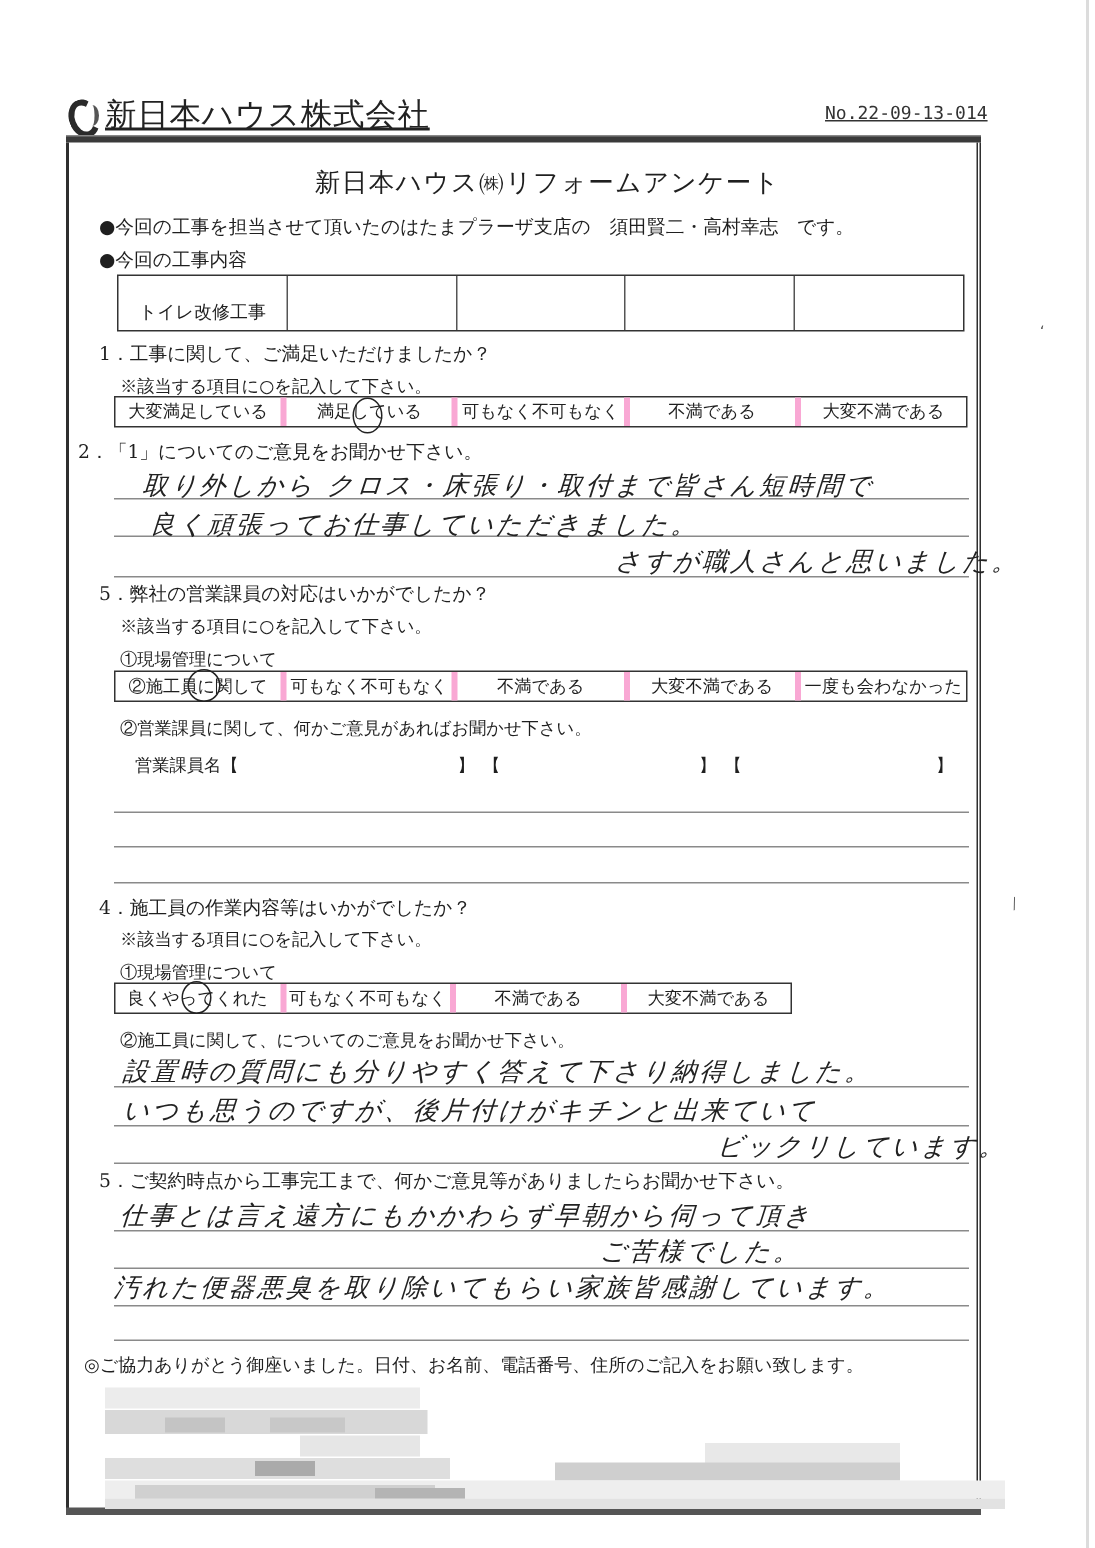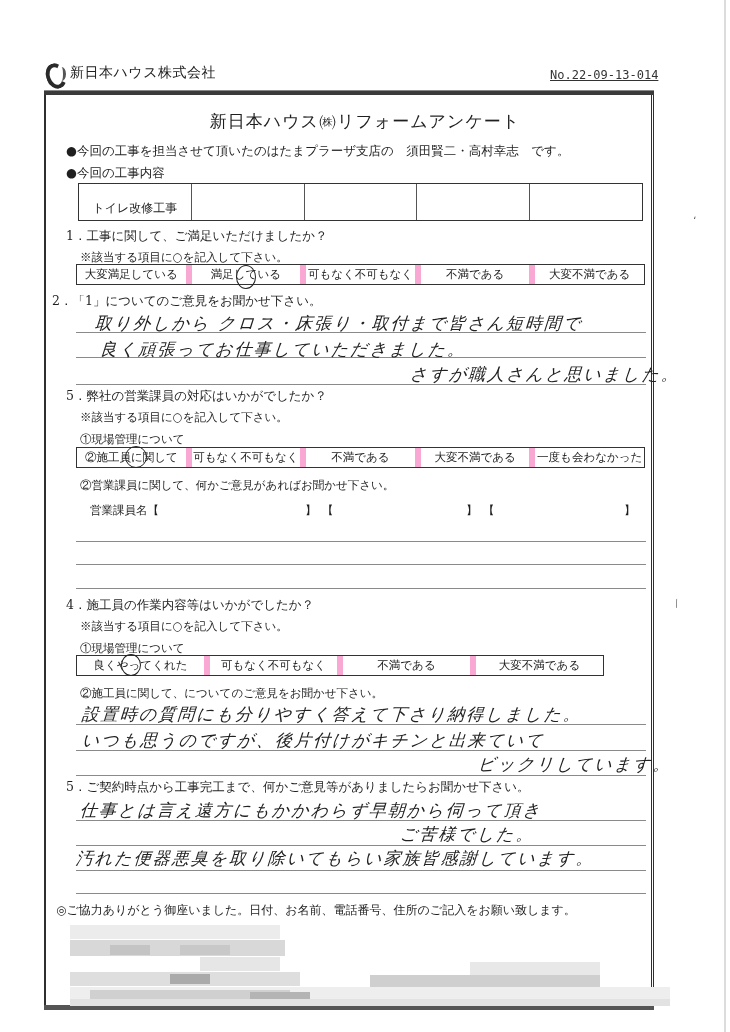--- a/index.html
+++ b/index.html
@@ -6,41 +6,41 @@
   html, body { width: 730px; height: 1032px; background: #ffffff; overflow: hidden; }
   body { position: relative; font-family: "DejaVu Serif", "Liberation Serif", serif; color: #1f1f1f; }
 
   .right-edge { position: absolute; left: 724px; top: 0; width: 2px; height: 1032px; background: #dcdcdc; }
   .speck { position: absolute; font-size: 10px; color: #555; }
 
   .company { position: absolute; left: 44px; top: 62px; display: flex; align-items: center; gap: 4px; }
   .logo { width: 22px; height: 22px; position: relative; }
   .logo::before { content: ""; position: absolute; left: 2px; top: 1px; width: 12px; height: 18px; border: 4px solid #2a2a2a; border-right-color: transparent; border-radius: 50%; transform: rotate(-20deg); }
   .logo::after { content: ""; position: absolute; left: 13px; top: 5px; width: 6px; height: 14px; border-right: 3px solid #555; border-radius: 50%; }
-  .company-name { font-family: "DejaVu Sans", sans-serif; font-size: 14px; color: #222; letter-spacing: 0.5px; }
+  .company-name { font-family: "DejaVu Sans", sans-serif; font-size: 21px; color: #222; letter-spacing: 0.5px; text-decoration: underline; }
 
   .doc-no { position: absolute; left: 550px; top: 68px; font-family: "DejaVu Sans Mono", monospace; font-size: 12px; color: #333; text-decoration: underline; }
 
   .top-rule { position: absolute; left: 44px; top: 90px; width: 610px; height: 5px; background: #3a3a3a; border-top: 1px solid #888; }
   .frame { position: absolute; left: 44px; top: 95px; width: 610px; height: 915px; border-left: 2px solid #2f2f2f; border-right: 3px double #2f2f2f; }
   .bottom-rule { position: absolute; left: 44px; top: 1005px; width: 610px; height: 5px; background: #555; }
 
   .title { position: absolute; left: 0; width: 730px; top: 110px; text-align: center; font-size: 17px; letter-spacing: 1px; }
   .title span { text-underline-offset: 3px; }
 
   .line { position: absolute; font-size: 12.5px; white-space: nowrap; }
   .line.small { font-size: 11.5px; }
   .line.q { font-size: 12.5px; }
 
   .work-box { position: absolute; left: 78px; top: 183px; width: 565px; height: 38px; border: 1.5px solid #333; display: flex; }
   .work-box .cell { flex: 1; border-right: 1px solid #555; font-size: 12px; display: flex; align-items: flex-end; justify-content: center; padding-bottom: 3px; }
   .work-box .cell:last-child { border-right: none; }
 
   .choice-row { position: absolute; height: 21px; border: 1.5px solid #333; display: flex; }
-  .choice-row .opt { border-right: 6px solid #f9a8d4; font-size: 11.5px; display: flex; align-items: center; justify-content: center; position: relative; }
+  .choice-row .opt { border-right: 4px solid #f9a8d4; font-size: 11.5px; display: flex; align-items: center; justify-content: center; position: relative; }
   .choice-row .opt:last-child { border-right: none; }
   .circle { position: absolute; border: 1.3px solid #222; border-radius: 50%; }
 
   .rule { position: absolute; height: 1px; background: #8a8a8a; }
 
   .hand { position: absolute; font-family: "DejaVu Sans", sans-serif; font-size: 17px; color: #222; white-space: nowrap; letter-spacing: 2px; font-style: italic; transform: skewX(-4deg); }
 
   .blur-block { position: absolute; }
   .px { position: absolute; }
 </style>
@@ -115,21 +115,21 @@
 <div class="line small" style="left:466px;top:503px;">】</div>
 <div class="line small" style="left:483px;top:503px;">【</div>
 <div class="line small" style="left:624px;top:503px;">】</div>
 <div class="rule" style="left:76px;top:541px;width:570px;"></div>
 <div class="rule" style="left:76px;top:564px;width:570px;"></div>
 <div class="rule" style="left:76px;top:588px;width:570px;"></div>
 
 <div class="line q" style="left:66px;top:597px;">4．施工員の作業内容等はいかがでしたか？</div>
 <div class="line small" style="left:80px;top:619px;">※該当する項目に○を記入して下さい。</div>
 <div class="line small" style="left:80px;top:641px;">①現場管理について</div>
-<div class="choice-row" style="left:76px;top:655px;width:528px;">
+<div class="choice-row" style="left:76px;top:655px;width:452px;">
   <div class="opt" style="flex:1;">
       <span>良くやってくれた</span>
       <span class="circle" style="left:44px;top:-2px;width:20px;height:22px;"></span>
     </div>
   <div class="opt" style="flex:1;">可もなく不可もなく</div>
   <div class="opt" style="flex:1;">不満である</div>
   <div class="opt" style="flex:1;">大変不満である</div>
 </div>
 <div class="line small" style="left:80px;top:686px;">②施工員に関して、についてのご意見をお聞かせ下さい。</div>
 <div class="rule" style="left:76px;top:724px;width:570px;"></div>

